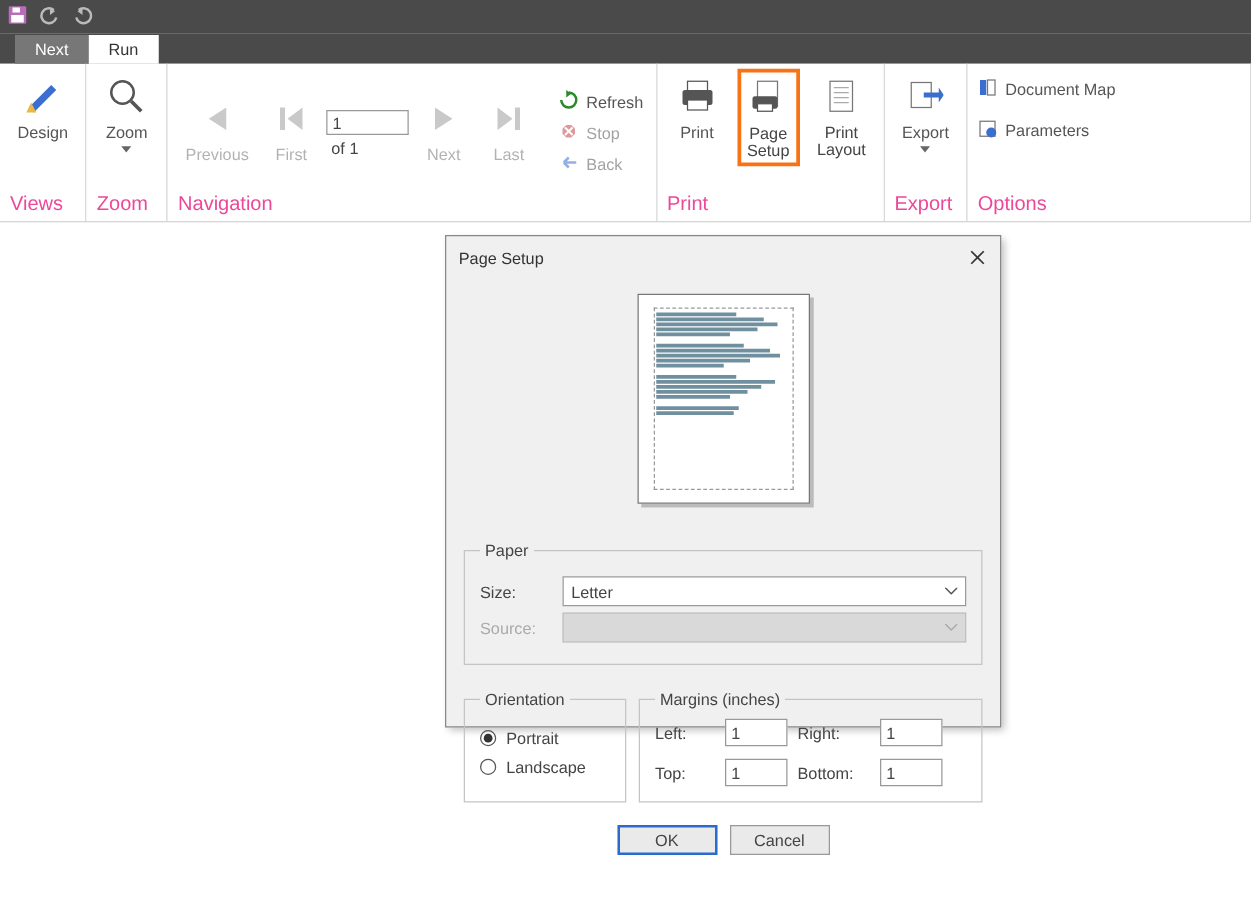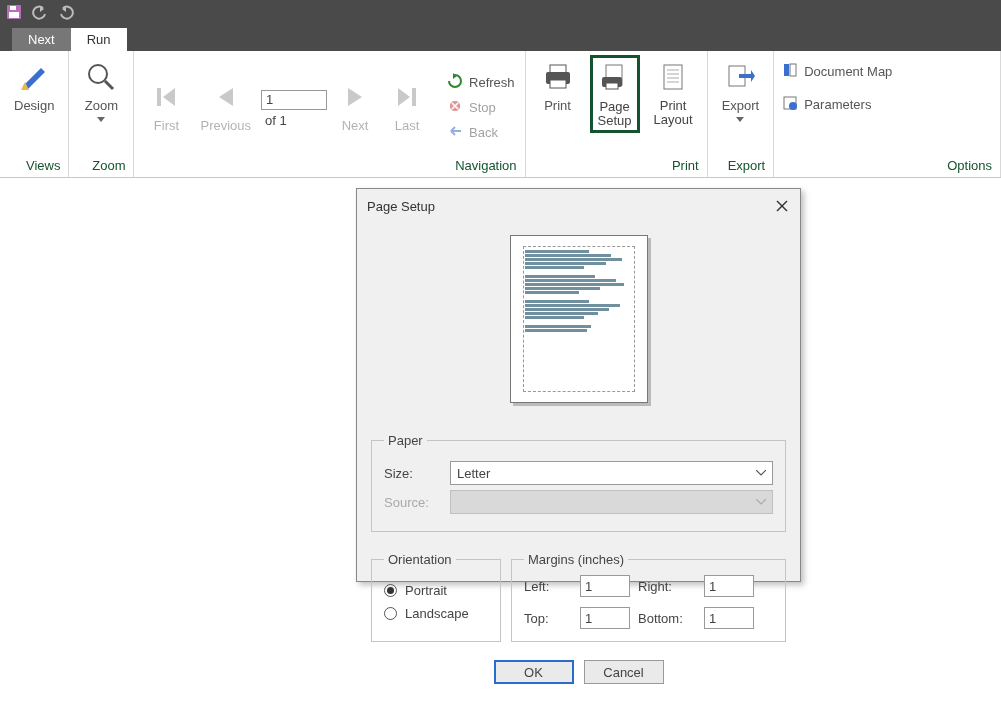--- a/index.html
+++ b/index.html
@@ -7,30 +7,30 @@
   .title-bar{background:#4a4a4a;height:27px;display:flex;align-items:center;padding:0 6px;}
   .title-bar .qat{display:flex;align-items:center;gap:10px;}
   .title-bar .app-title{color:#fff;font-size:13px;position:absolute;left:50%;transform:translateX(-50%);}
   .tabs{background:#4a4a4a;height:24px;display:flex;align-items:flex-end;padding-left:12px;}
   .tab{padding:4px 16px;font-size:13px;color:#fff;cursor:default;}
   .tab.file{background:#777;color:#fff;}
   .tab.active{background:#fff;color:#333;}
   .ribbon{background:#fff;height:127px;border-bottom:1px solid #c8c8c8;display:flex;}
   .group{border-right:1px solid #d8d8d8;padding:4px 8px 0 8px;display:flex;flex-direction:column;justify-content:space-between;}
   .group-body{display:flex;align-items:flex-start;gap:8px;flex:1;}
-  .group-label{text-align:right;color:#14532d;font-size:13px;padding:2px 0 4px 0;}
+  .group-label{text-align:left;color:#ec4899;font-size:16px;padding:2px 0 4px 0;}
   .btn-col{display:flex;flex-direction:column;align-items:center;justify-content:flex-start;padding:4px 6px;gap:4px;}
   .btn-col .icon{width:36px;height:36px;display:flex;align-items:center;justify-content:center;}
   .btn-col .lbl{font-size:13px;color:#555;text-align:center;line-height:14px;}
   .btn-col.disabled .lbl, .btn-col.disabled svg{opacity:0.45;}
   .tri{width:0;height:0;border-left:4px solid transparent;border-right:4px solid transparent;border-top:5px solid #666;}
   .pg-input{width:66px;height:20px;border:1px solid #999;padding:0 4px;}
   .mini-row{display:flex;align-items:center;gap:6px;margin:3px 0;}
   .mini-row .lbl{color:#555;}
-  .highlight{border:3px solid #14532d;}
+  .highlight{border:3px solid #f97316;}
   .workspace{background:#fff;height:540px;position:relative;}
   .dialog{position:absolute;left:356px;top:188px;width:445px;height:394px;background:#f0f0f0;border:1px solid #888;box-shadow:3px 3px 6px rgba(0,0,0,0.25);}
   .dlg-title{display:flex;align-items:center;justify-content:space-between;padding:8px 10px;height:34px;}
   .dlg-title .ttl{font-size:13px;color:#333;}
   .dlg-title .close{width:16px;height:16px;display:flex;align-items:center;justify-content:center;cursor:default;}
   .preview-wrap{display:flex;justify-content:center;padding:12px 0 10px 0;}
   .preview{width:138px;height:168px;background:#fff;border:1px solid #777;box-shadow:3px 3px 0 #bbb;padding:10px 12px;}
   .preview .margin-box{border:1px dashed #999;width:100%;height:100%;padding:2px 1px;overflow:hidden;}
   .preview .line{height:3px;background:#7090a0;margin:1px 0;}
   fieldset{border:1px solid #c4c4c4;margin:20px 14px;padding:8px 12px 12px 12px;}
@@ -115,33 +115,33 @@
       </div>
     </div>
     <div class="group-label">Zoom</div>
   </div>
 
   <div class="group" style="flex:0 0 auto;">
     <div class="group-body" style="align-items:center;gap:4px;">
       <div class="btn-col disabled">
         <div class="icon">
             <svg width="26" height="26">
+              <path d="M20 4 L6 13 L20 22 Z" fill="#888"></path>
+            </svg>
+          </div>
+        <div class="lbl">Previous</div>
+      </div>
+      <div class="btn-col disabled">
+        <div class="icon">
+            <svg width="26" height="26">
               <rect x="4" y="4" width="4" height="18" fill="#888"></rect>
               <path d="M22 4 L10 13 L22 22 Z" fill="#888"></path>
             </svg>
           </div>
         <div class="lbl">First</div>
-      </div>
-      <div class="btn-col disabled">
-        <div class="icon">
-            <svg width="26" height="26">
-              <path d="M20 4 L6 13 L20 22 Z" fill="#888"></path>
-            </svg>
-          </div>
-        <div class="lbl">Previous</div>
       </div>
       <div style="display:flex;flex-direction:column;align-items:flex-start;gap:3px;padding-top:6px;">
         <input class="pg-input" value="1" style="">
         <div style="padding-left:4px;">of  1</div>
       </div>
       <div class="btn-col disabled">
         <div class="icon">
             <svg width="26" height="26">
               <path d="M6 4 L20 13 L6 22 Z" fill="#888"></path>
             </svg>

